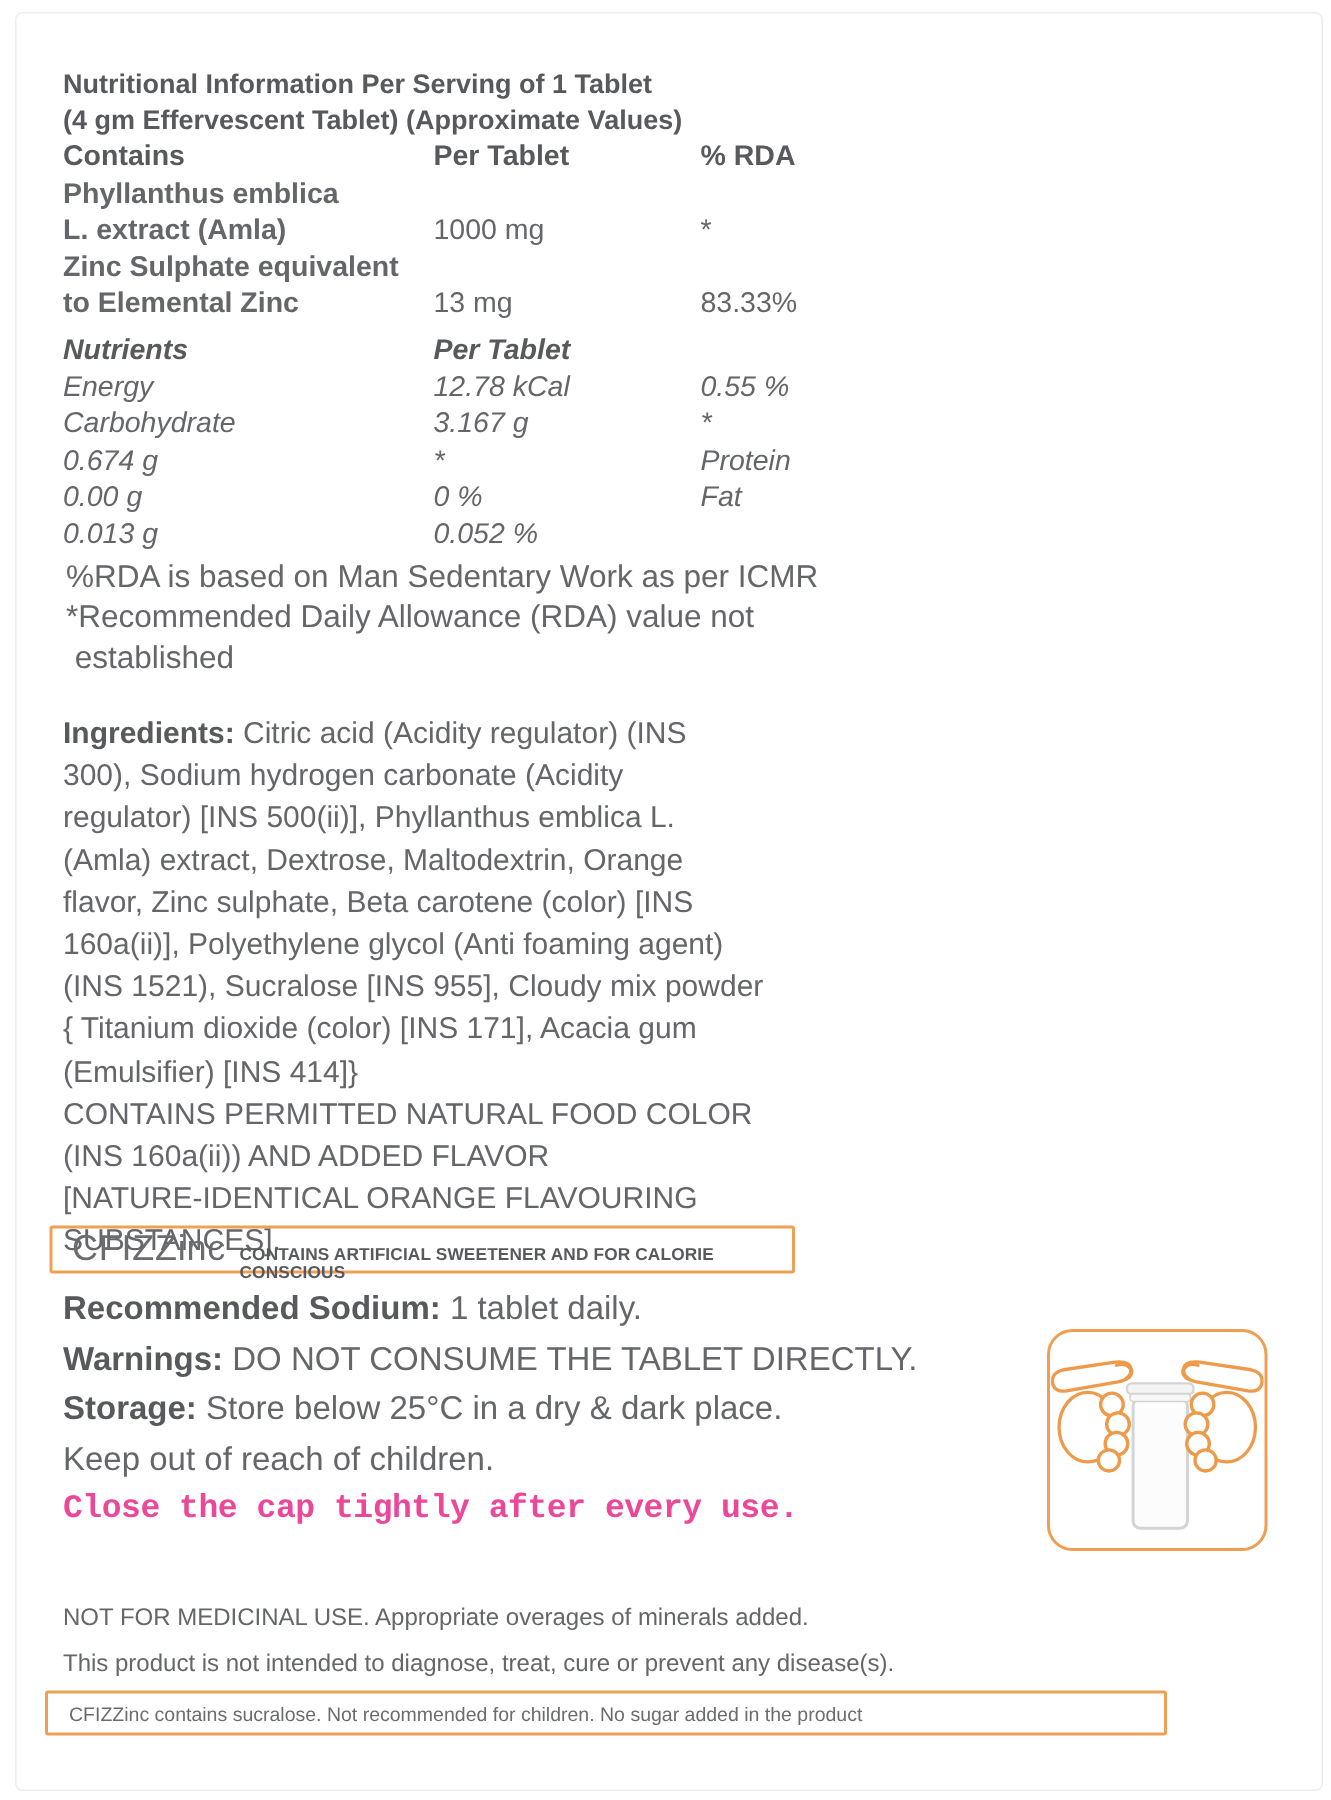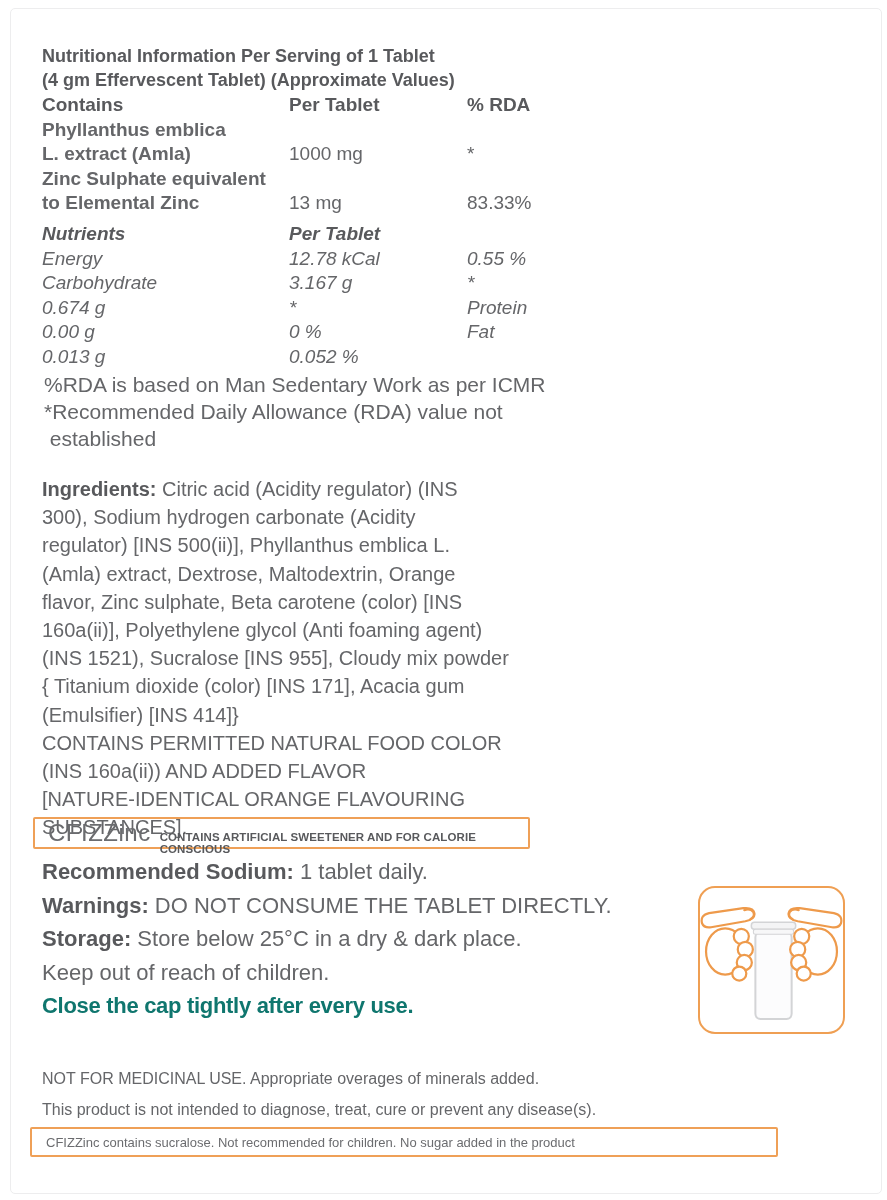--- a/index.html
+++ b/index.html
@@ -44,21 +44,21 @@
     position:absolute;left:33px;top:817px;width:497px;height:32px;
     border:2px solid #efa057;border-radius:2px;box-sizing:border-box;
     display:flex;align-items:baseline;gap:9px;padding:0 8px 0 13px;
   }
   .brand{font-size:24px;line-height:28px;letter-spacing:.5px;color:#6b6c6f;}
   .sweetener-text{font-size:11.5px;font-weight:bold;letter-spacing:.1px;color:#58595c;}
 
   .usage{
     position:absolute;left:42px;top:855px;font-size:22px;line-height:33.5px;width:660px;
   }
-  .usage .close-cap{font-weight:bold;color:#0f766e;letter-spacing:-.3px;}
+  .usage .close-cap{font-weight:bold;color:#ec4899;letter-spacing:-.3px;font-family:Liberation Mono, monospace;}
 
   .disclaimer{
     position:absolute;left:42px;top:1063px;font-size:16px;line-height:31px;
     white-space:pre-wrap;width:840px;
   }
   .bottom-box{
     position:absolute;left:30px;top:1127px;width:748px;height:30px;
     border:2px solid #efa057;border-radius:2px;box-sizing:border-box;
     display:flex;align-items:center;padding-left:14px;font-size:13px;color:#6b6c6f;
   }

